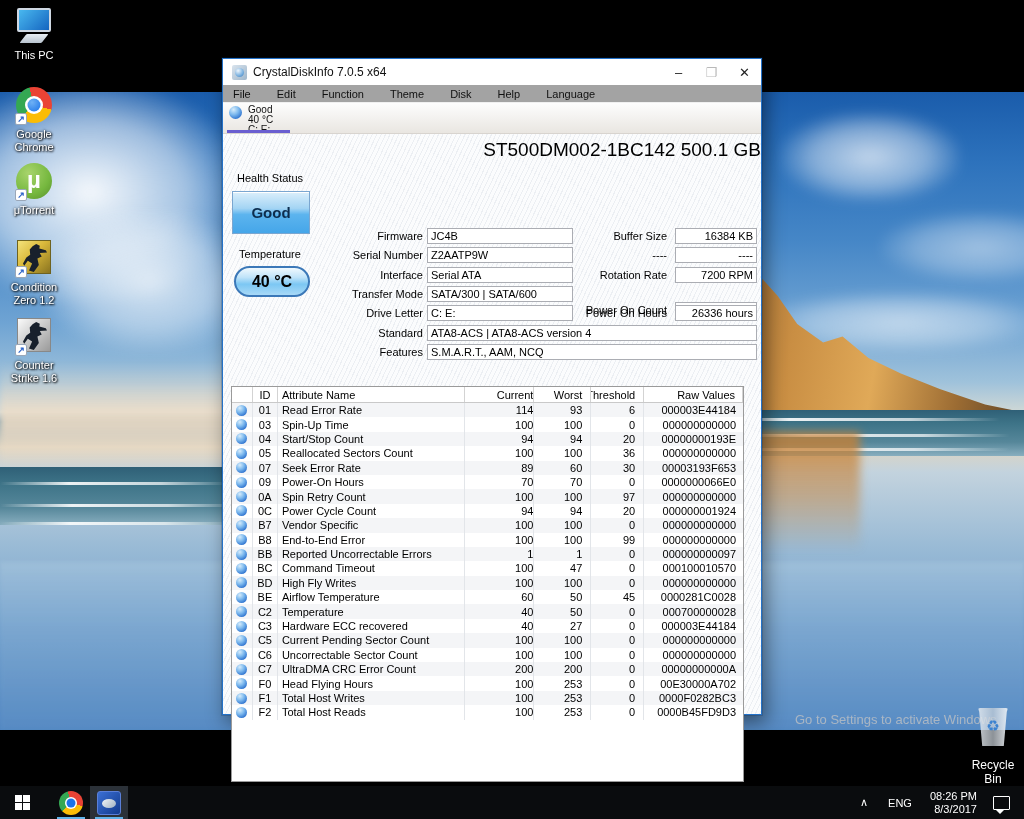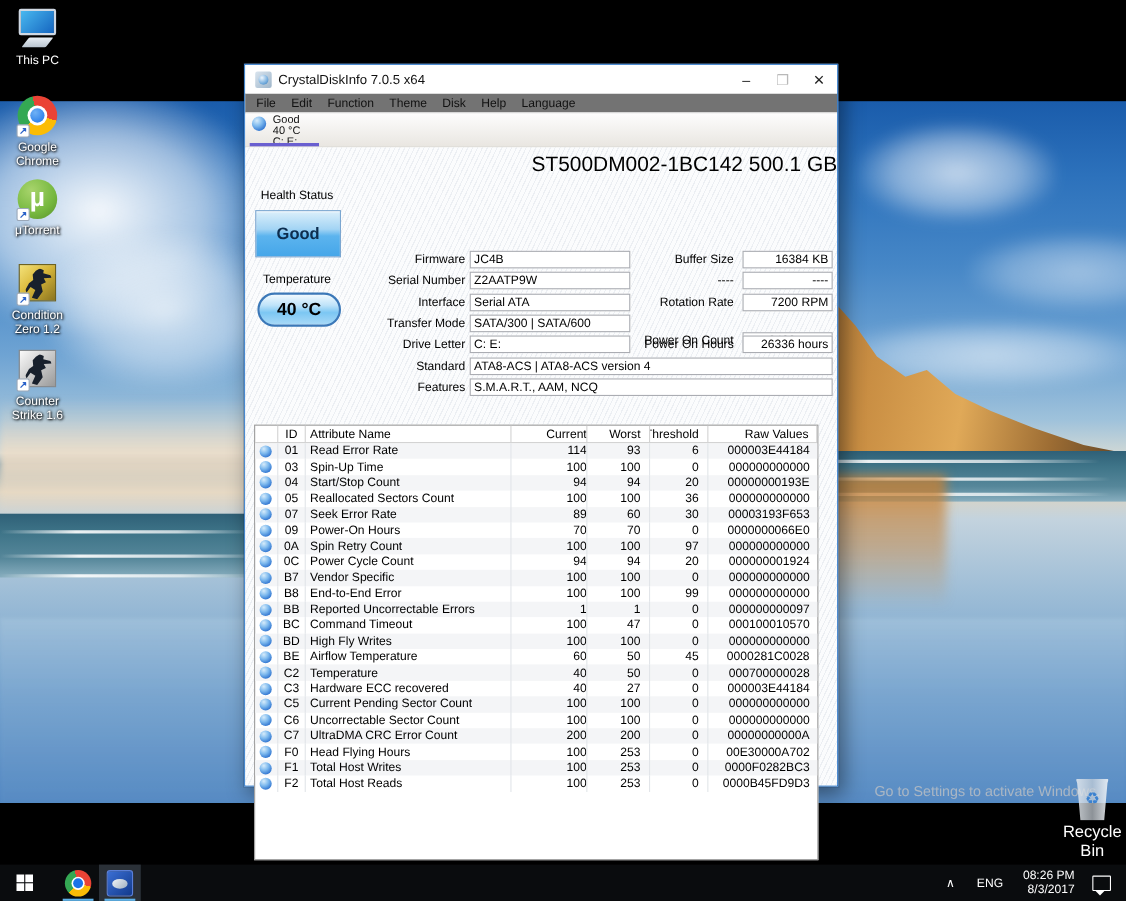--- a/index.html
+++ b/index.html
@@ -48,32 +48,32 @@
 
   
   .activate { position:absolute; left:795px; top:706px; color:#d0d0d0; opacity:.75; }
   .activate .l1 { font-size:20px; }
   .activate .l2 { font-size:13px; margin-top:6px; color:#c4c4c4; }
   .rbin { position:absolute; left:962px; top:708px; width:62px; text-align:center; }
   .rbin .bin { width:30px; height:38px; margin:0 auto; position:relative;
     background:linear-gradient(90deg, rgba(230,235,240,.85), rgba(200,208,216,.7) 50%, rgba(240,244,248,.9));
     clip-path:polygon(4% 10%, 96% 10%, 100% 0, 0 0, 4% 10%, 96% 10%, 86% 100%, 14% 100%); border-radius:2px; }
   .rbin .bin::before { content:"♻"; position:absolute; left:0; right:0; top:9px; color:#3b82d0; font-size:15px; }
-  .rbin .lbl { margin-top:2px; font-size:15px; color:#fff; text-shadow:1px 1px 2px #000; }
+  .rbin .lbl { margin-top:12px; font-size:12px; color:#fff; text-shadow:1px 1px 2px #000; }
 
   
   .win { position:absolute; left:222px; top:58px; width:540px; height:657px; background:#fff; border:1px solid #2472c8; box-shadow:0 0 0 1px rgba(0,40,90,.2), 4px 8px 18px rgba(0,0,0,.45); }
   .titlebar { height:26px; background:#fff; display:flex; align-items:center; position:relative; }
   .app-ico { width:15px; height:15px; margin:0 6px 0 9px; border-radius:2px; background:linear-gradient(135deg,#d9e4ee,#9fb6ca); position:relative; }
   .app-ico::after { content:""; position:absolute; left:3px; top:3px; width:9px; height:9px; border-radius:50%; background:radial-gradient(circle at 35% 30%, #eef6fd, #76aede 60%, #3a78b5); }
   .title-txt { font-size:12px; color:#111; }
   .winbtns { position:absolute; right:0; top:0; height:26px; display:flex; }
   .winbtn { width:33px; height:26px; display:flex; align-items:center; justify-content:center; font-size:13px; color:#222; }
   .winbtn.max { color:#b9b9b9; }
-  .menubar { height:18px; background:#737373; display:flex; align-items:center; padding-left:3px; border-bottom:1px solid #f0f0f0; }
+  .menubar { height:18px; background:#a3a3a3; display:flex; align-items:center; padding-left:3px; border-bottom:1px solid #f0f0f0;gap:12px; }
   .menubar span { font-size:11px; color:#111; padding:0 7px; }
   .drivestrip { height:31px; background:linear-gradient(180deg,#fdfdfd,#e9e6e1); border-bottom:1px solid #d8d4cf; position:relative; }
   .orb { border-radius:50%; background:radial-gradient(circle at 35% 28%, #d6ecfb 0%, #7db9ee 40%, #2f74d0 78%, #1a55b0 100%); }
   .drivestrip .orb { position:absolute; left:6px; top:3px; width:13px; height:13px; }
   .drivestrip .dt { position:absolute; left:25px; top:2px; font-size:10px; line-height:10px; color:#111; }
   .drivestrip .dt div { margin-bottom:0; }
   .drive-underline { position:absolute; left:4px; bottom:0; width:63px; height:3px; background:#6a5fd0; }
   .client { position:absolute; left:0; top:75px; right:0; bottom:0;
     background:repeating-linear-gradient(115deg, #fbfcfd 0 3px, #eceff3 3px 4px); }
 

